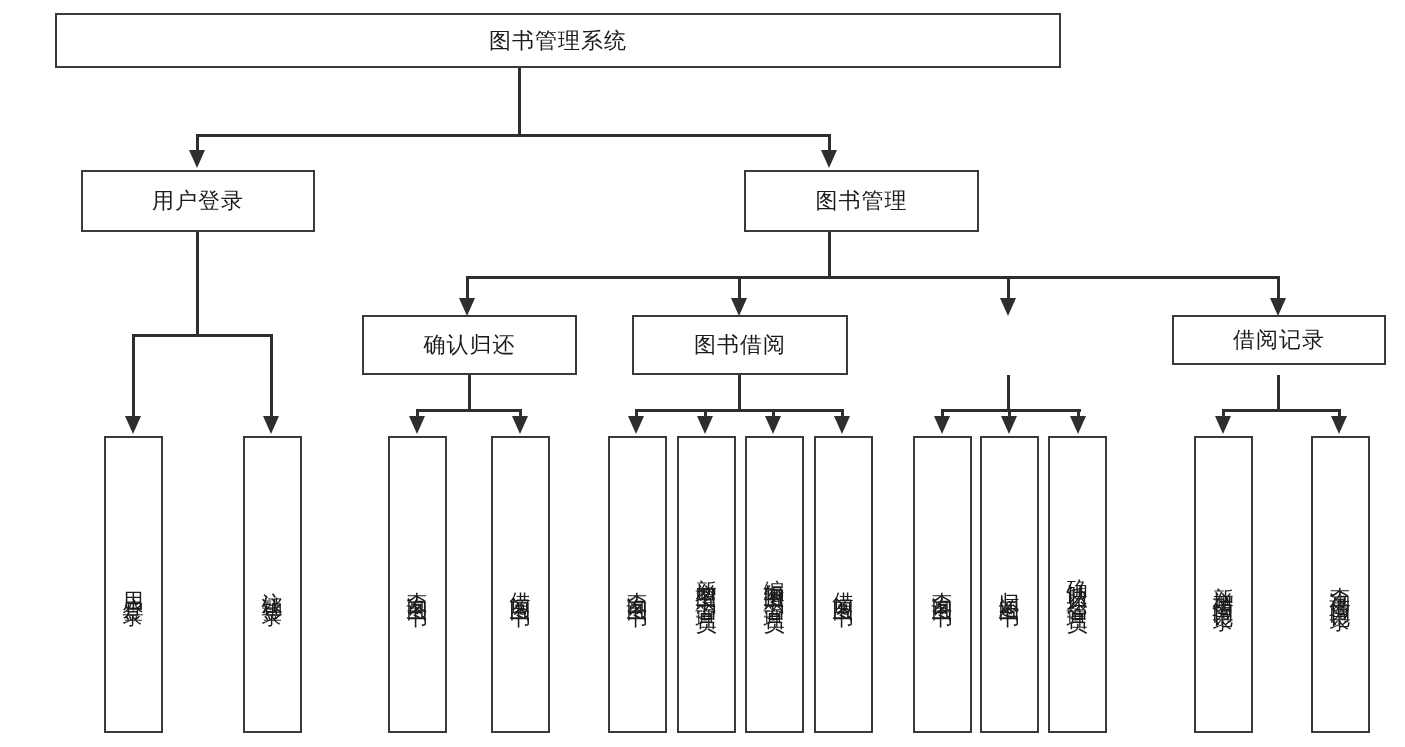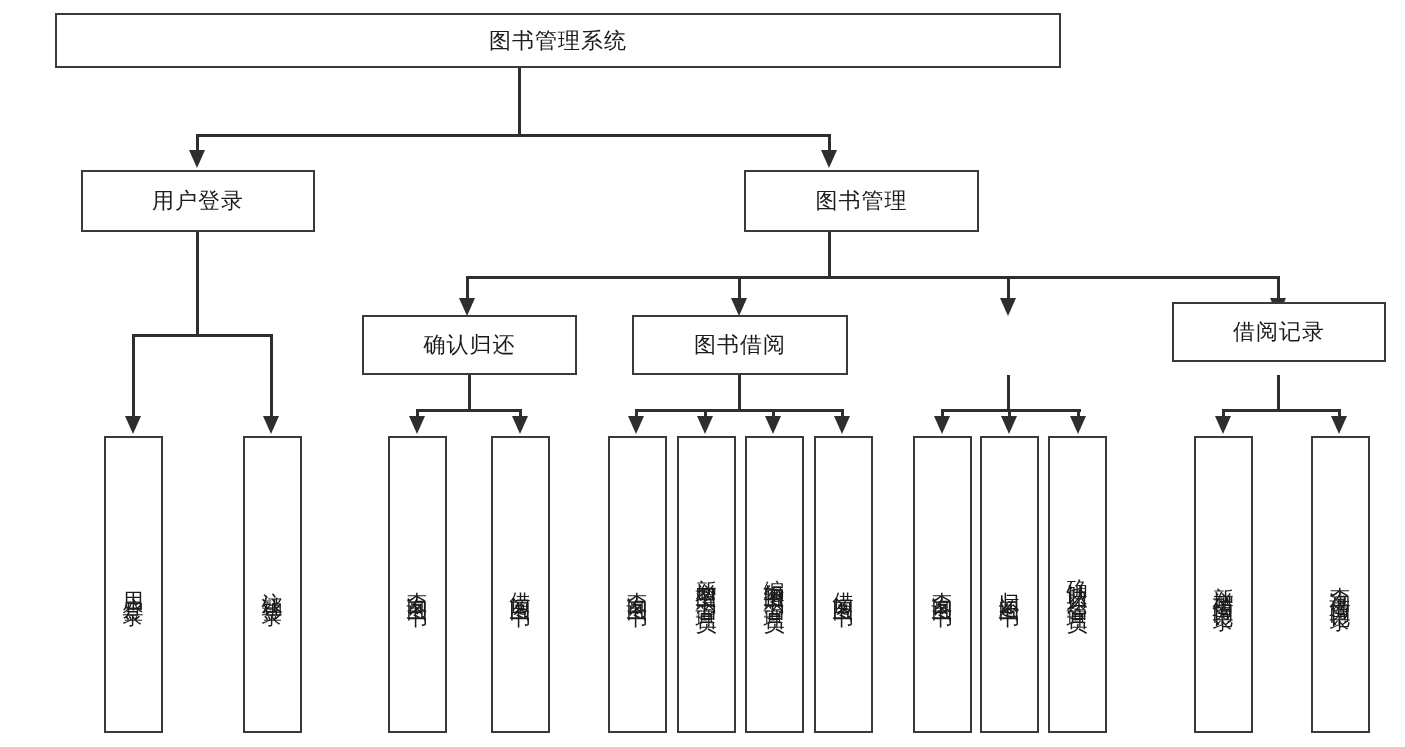--- a/index.html
+++ b/index.html
@@ -117,21 +117,21 @@
   <div class="arrow" style="left:1000px; top:298px;"></div>
   <div class="seg vseg" style="left:1277px; top:276px; height:24px;"></div>
   <div class="arrow" style="left:1270px; top:298px;"></div>
 
   <div class="node horiz" style="left:362px; top:315px; width:215px; height:60px;">
     <span class="hlabel">确认归还</span>
   </div>
   <div class="node horiz" style="left:632px; top:315px; width:216px; height:60px;">
     <span class="hlabel">图书借阅</span>
   </div>
-  <div class="node horiz" style="left:1172px; top:302px; width:214px; height:60px;">
+  <div class="node horiz" style="left:1172px; top:315px; width:214px; height:50px;">
     <span class="hlabel">借阅记录</span>
   </div>
 
   <div class="seg vseg" style="left:468px; top:375px; height:34px;"></div>
   <div class="seg hseg" style="left:416px; top:409px; width:106px;"></div>
   <div class="seg vseg" style="left:416px; top:409px; height:9px;"></div>
   <div class="arrow" style="left:409px; top:416px;"></div>
   <div class="seg vseg" style="left:519px; top:409px; height:9px;"></div>
   <div class="arrow" style="left:512px; top:416px;"></div>
 

